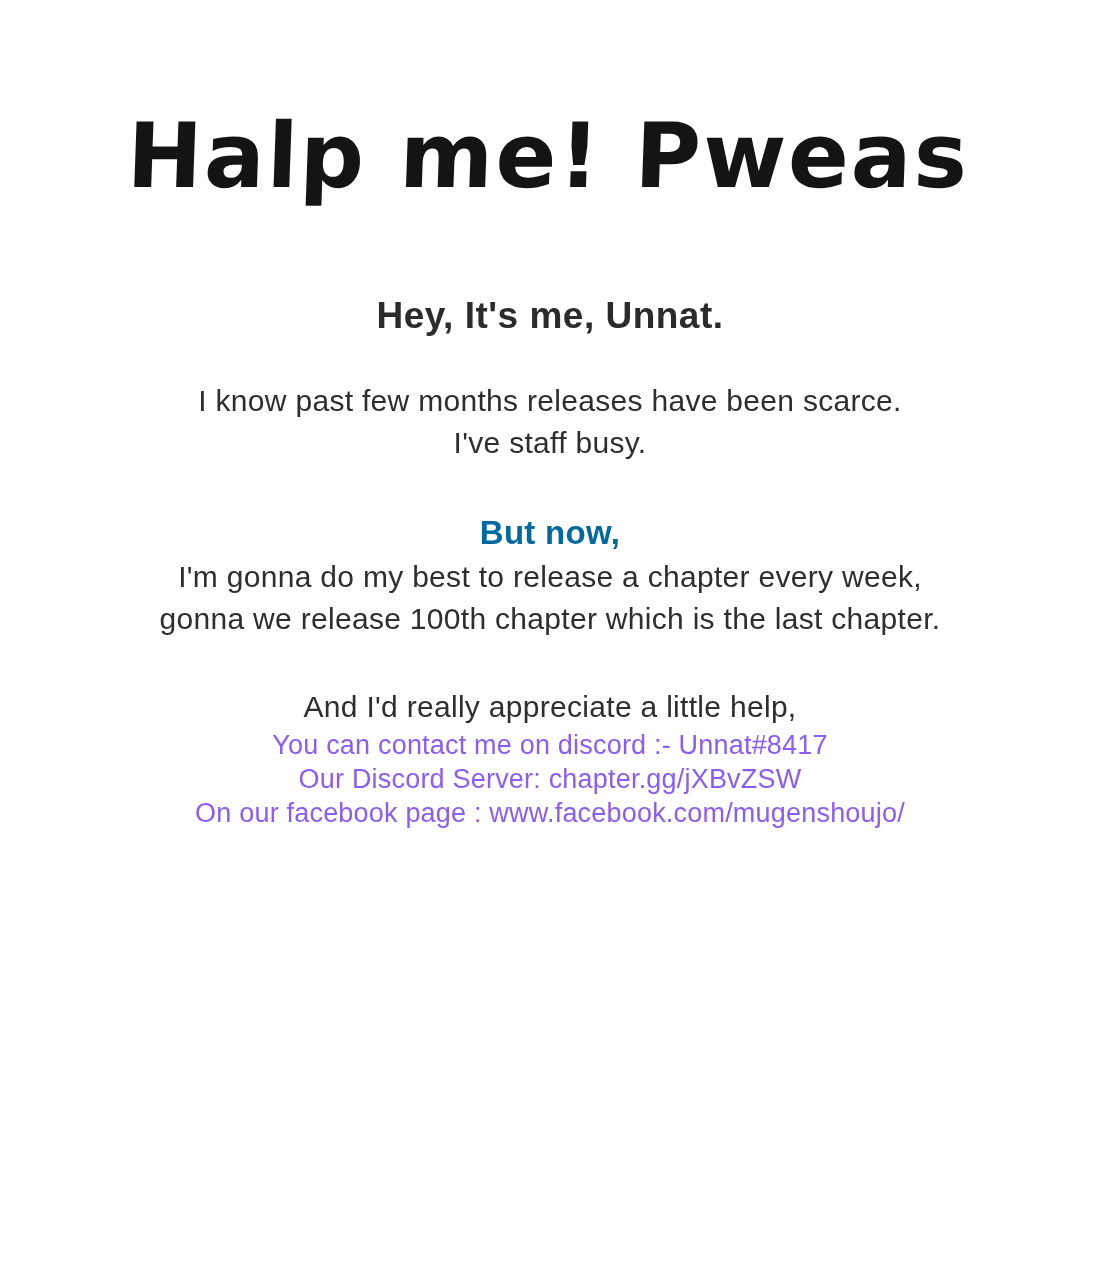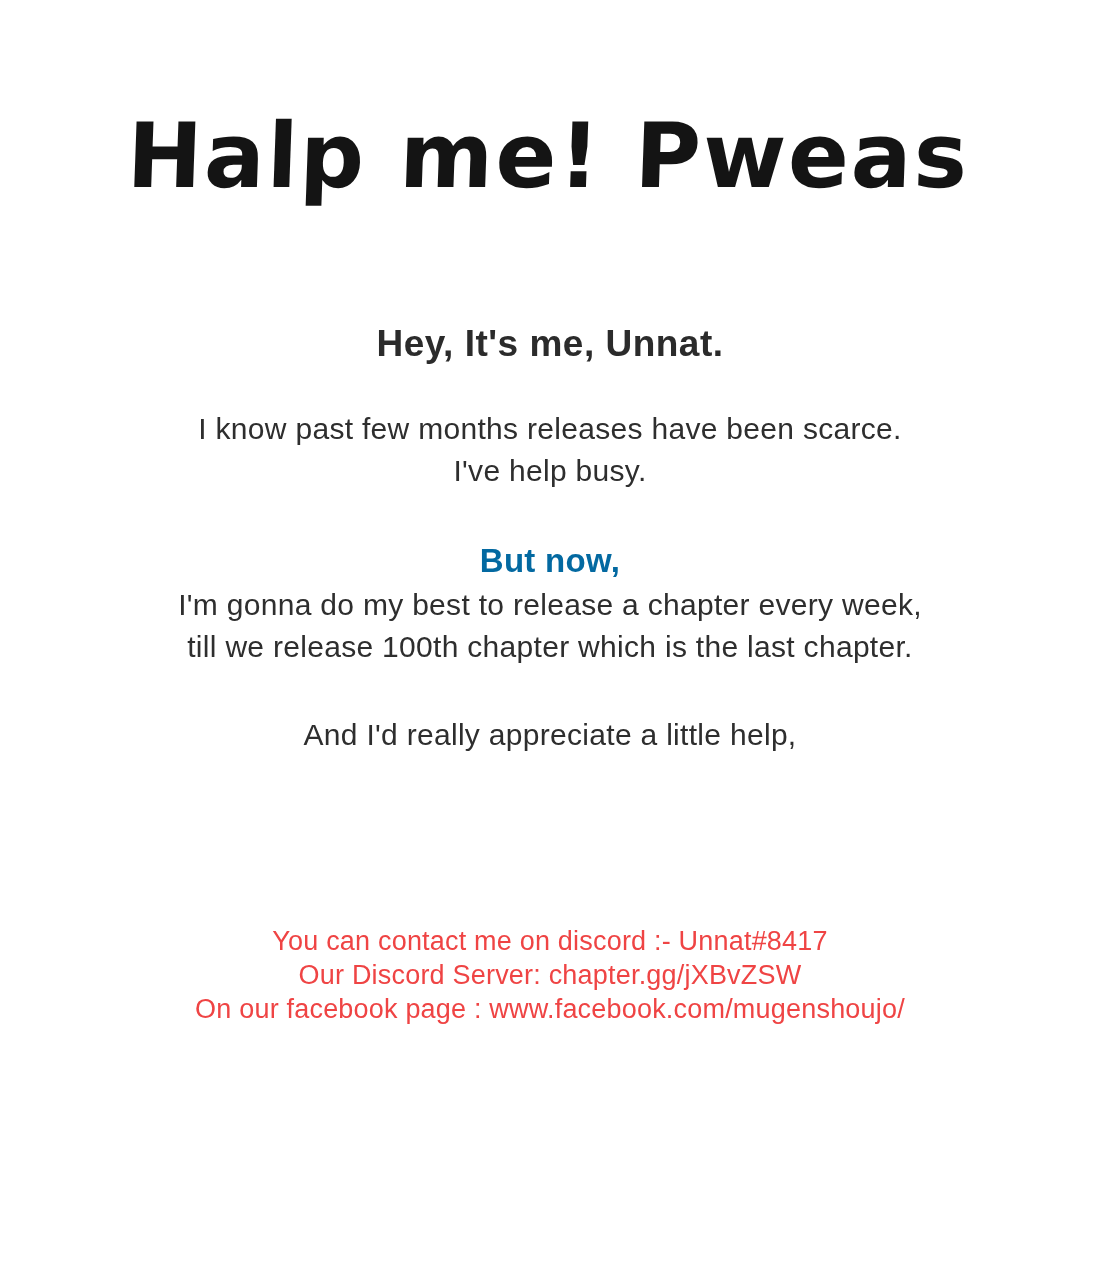--- a/index.html
+++ b/index.html
@@ -21,65 +21,64 @@
     padding-top: 104px;
     font-size: 90px;
     line-height: 1.15;
     font-weight: 700;
     color: #141414;
     letter-spacing: 2px;
     font-family: "DejaVu Sans", sans-serif;
     transform: skewX(-2deg);
   }
   .greeting {
-    margin-top: 112px;
+    margin-top: 84px;
     font-size: 37px;
     font-weight: 600;
     line-height: 1.3;
     color: #2b2b2b;
     letter-spacing: 0.5px;
   }
   .para {
     font-size: 30px;
     font-weight: 500;
     color: #2e2e2e;
     letter-spacing: 0.3px;
   }
   .para .line { line-height: 42px; }
   .para-intro { margin-top: 40px; }
   .para-plan  { margin-top: 46px; }
   .para-plan .line-lead { font-size: 33px; font-weight: 600; line-height: 46px; color: #0369a1; }
   .para-help  { margin-top: 46px; }
   .contact {
-    margin-top: 168px;
     font-size: 27px;
     font-weight: 500;
-    color: #ef4444;
+    color: #8b5cf6;
     letter-spacing: 0.2px;
   }
   .contact .line { line-height: 34px; }
 </style>
 </head>
 <body>
 
 <div class="page">
 
   <div class="title">Halp me! Pweas</div>
 
   <div class="greeting">Hey, It's me, Unnat.</div>
 
   <div class="para para-intro">
     <div class="line">I know past few months releases have been scarce.</div>
-    <div class="line">I've help busy.</div>
+    <div class="line">I've staff busy.</div>
   </div>
 
   <div class="para para-plan">
     <div class="line line-lead">But now,</div>
     <div class="line">I'm gonna do my best to release a chapter every week,</div>
-    <div class="line">till we release 100th chapter which is the last chapter.</div>
+    <div class="line">gonna we release 100th chapter which is the last chapter.</div>
   </div>
 
   <div class="para para-help">
     <div class="line">And I'd really appreciate a little help,</div>
   </div>
 
   <div class="contact">
     <div class="line">You can contact me on discord :- Unnat#8417</div>
     <div class="line">Our Discord Server: chapter.gg/jXBvZSW</div>
     <div class="line">On our facebook page : www.facebook.com/mugenshoujo/</div>

